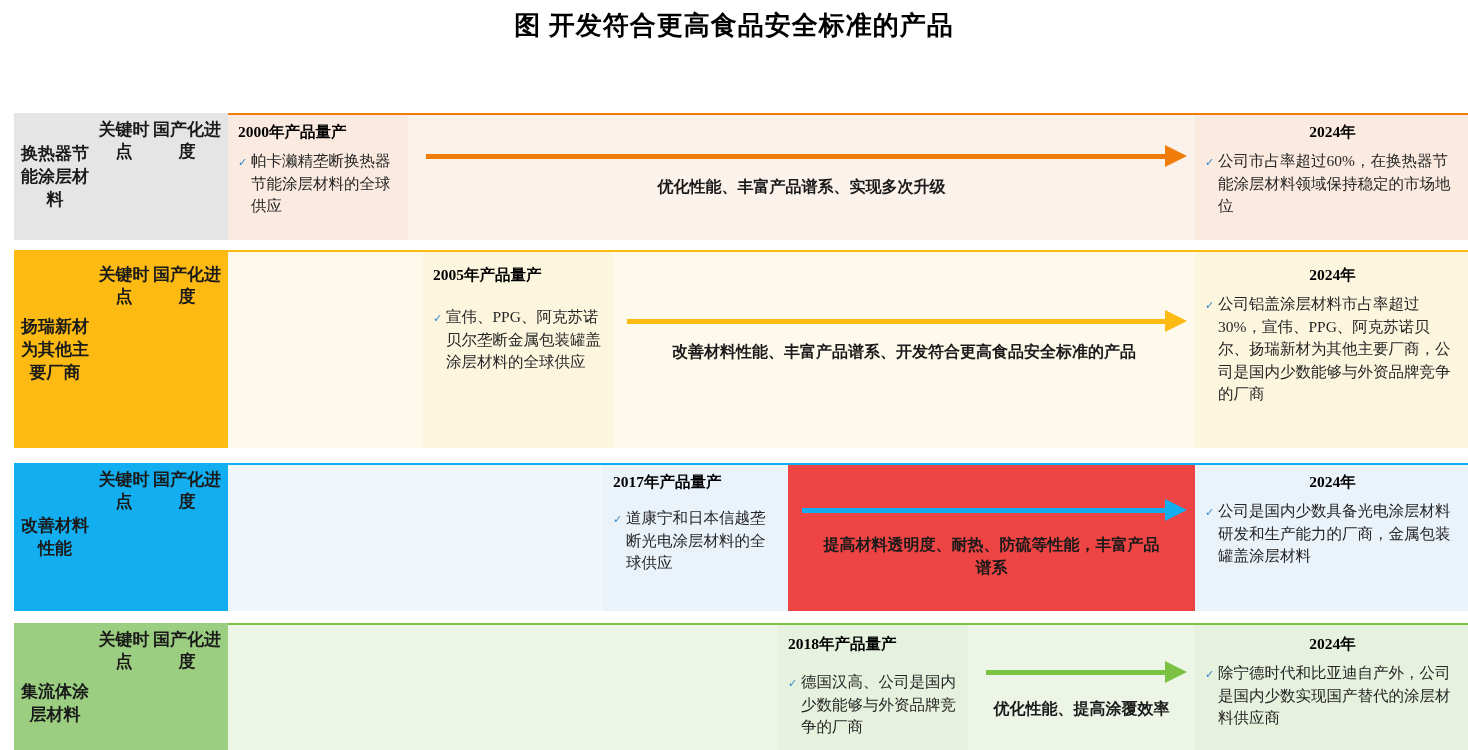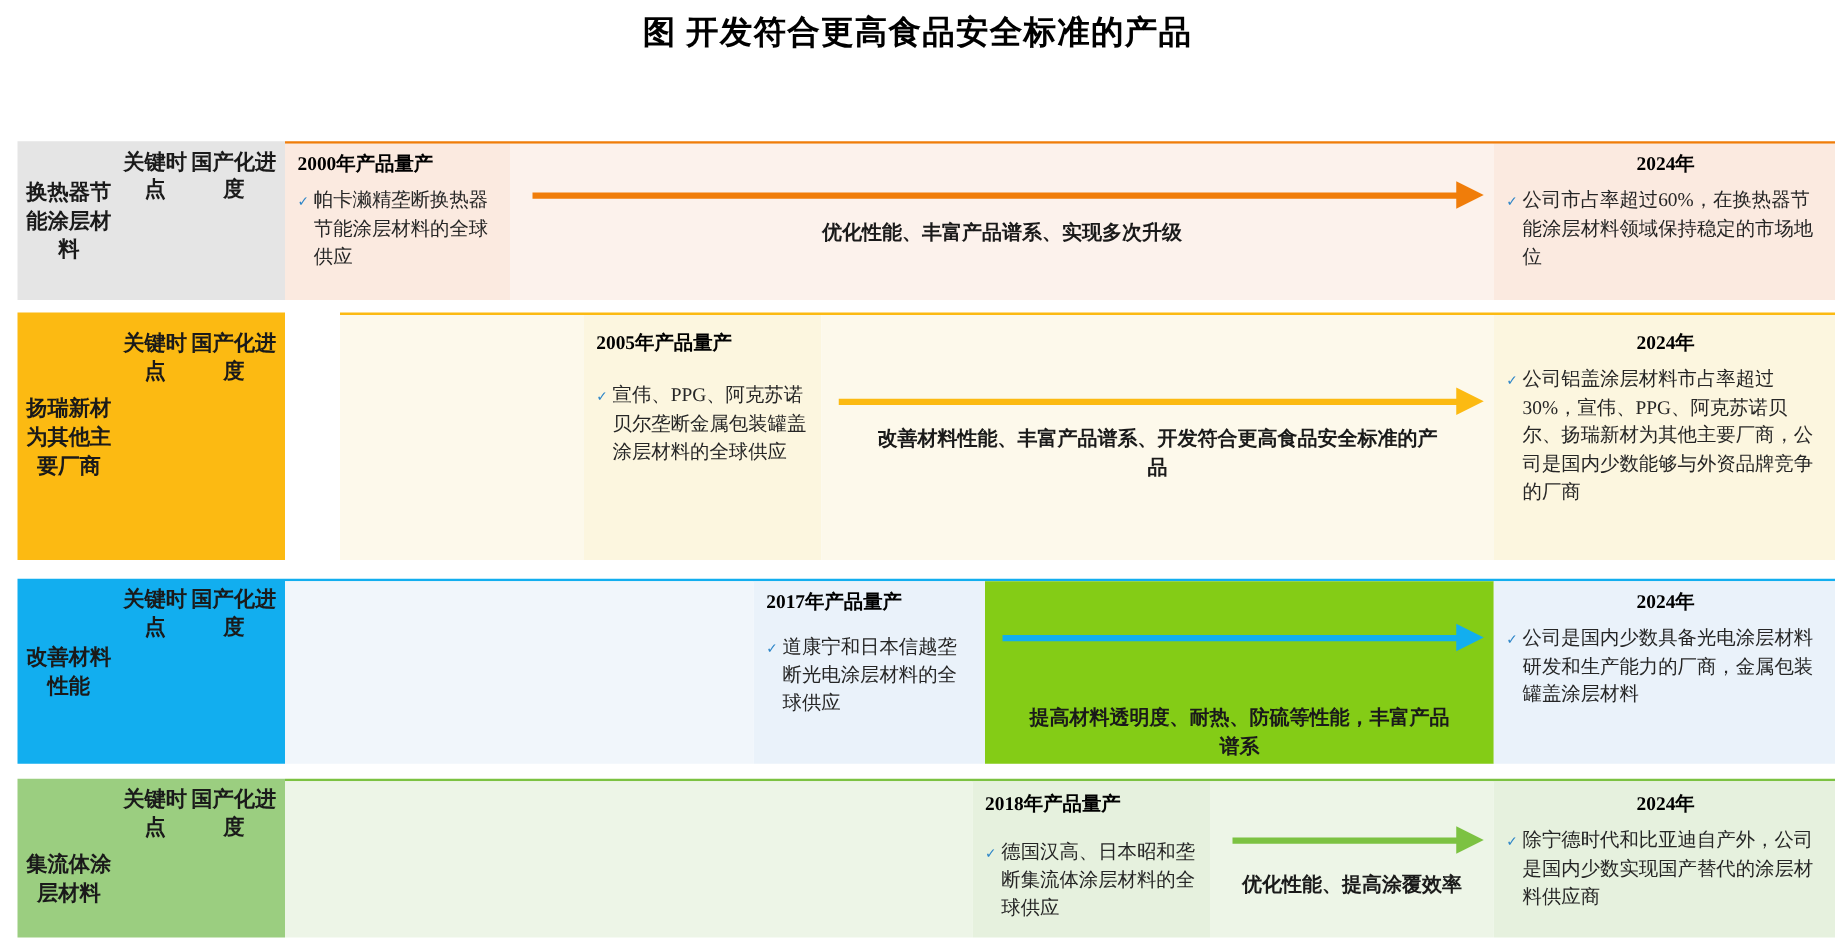--- a/index.html
+++ b/index.html
@@ -176,21 +176,21 @@
   </div>
 
   <div class="row" style="top:207px; height:198px;">
     <div class="label-block" style="background:#FCBA12;">
       <div class="prod-name">扬瑞新材为其他主要厂商</div>
       <div class="stage-names" style="padding:14px 6px 24px 0;">
         <span>关键时点</span>
         <span>国产化进度</span>
       </div>
     </div>
-    <div class="content" style="border-top-color:#FCBA12;margin-left:44px;">
+    <div class="content" style="border-top-color:#FCBA12;">
       <div class="seg" style="flex:0 0 195px; background:#FDF9EB;"></div>
       <div class="seg seg-pad" style="flex:0 0 190px; background:#FCF6DF; padding-top:12px;">
         <div class="seg-title">2005年产品量产</div>
         <div class="bullet" style="margin-top:20px;">
           <span class="tick">✓</span>
           <span class="bullet-text">宣伟、PPG、阿克苏诺贝尔垄断金属包装罐盖涂层材料的全球供应</span>
         </div>
       </div>
       <div class="seg arrow-seg" style="flex:1 1 auto; background:#FDF9EB; padding-top:52px;">
         <div class="arrow-wrap" style="padding:0 8px 0 14px;">
@@ -219,21 +219,21 @@
     </div>
     <div class="content" style="border-top-color:#12AEEF;justify-content:flex-end;">
       <div class="seg" style="flex:0 0 375px; background:#F1F6FB;"></div>
       <div class="seg seg-pad" style="flex:0 0 185px; background:#EAF2FA;">
         <div class="seg-title">2017年产品量产</div>
         <div class="bullet" style="margin-top:14px;">
           <span class="tick">✓</span>
           <span class="bullet-text">道康宁和日本信越垄断光电涂层材料的全球供应</span>
         </div>
       </div>
-      <div class="seg arrow-seg" style="flex:1 1 auto; background:#84cc16; padding-top:28px;gap:30px;">
+      <div class="seg arrow-seg" style="flex:1 1 auto; background:#ef4444; padding-top:28px;">
         <div class="arrow-wrap" style="padding:0 8px 0 14px;">
           <div class="arrow-line" style="background:#12AEEF;"></div>
           <div class="arrow-head" style="border-left:22px solid #12AEEF;"></div>
         </div>
         <div class="arrow-caption" style="padding:6px 28px 0 28px;">提高材料透明度、耐热、防硫等性能，丰富产品谱系</div>
       </div>
       <div class="seg seg-pad right-seg" style="flex:0 0 273px; background:#EAF2FA;">
         <div class="seg-title center">2024年</div>
         <div class="bullet">
           <span class="tick">✓</span>
@@ -250,21 +250,21 @@
         <span>关键时点</span>
         <span>国产化进度</span>
       </div>
     </div>
     <div class="content" style="border-top-color:#7CC242;">
       <div class="seg" style="flex:0 0 550px; background:#EDF5E7;"></div>
       <div class="seg seg-pad" style="flex:0 0 190px; background:#E6F1DE; padding-top:8px;">
         <div class="seg-title">2018年产品量产</div>
         <div class="bullet" style="margin-top:16px;">
           <span class="tick">✓</span>
-          <span class="bullet-text">德国汉高、日本昭和垄断集流体涂层材料的全球供应</span>
+          <span class="bullet-text">德国汉高、公司是国内少数能够与外资品牌竞争的厂商</span>
         </div>
       </div>
       <div class="seg arrow-seg" style="flex:1 1 auto; background:#EDF5E7; padding-top:30px;">
         <div class="arrow-wrap" style="padding:0 8px 0 18px;">
           <div class="arrow-line" style="background:#7CC242;"></div>
           <div class="arrow-head" style="border-left:22px solid #7CC242;"></div>
         </div>
         <div class="arrow-caption" style="padding:8px 10px 0 10px;">优化性能、提高涂覆效率</div>
       </div>
       <div class="seg seg-pad right-seg" style="flex:0 0 273px; background:#E6F1DE; padding-top:8px;">

